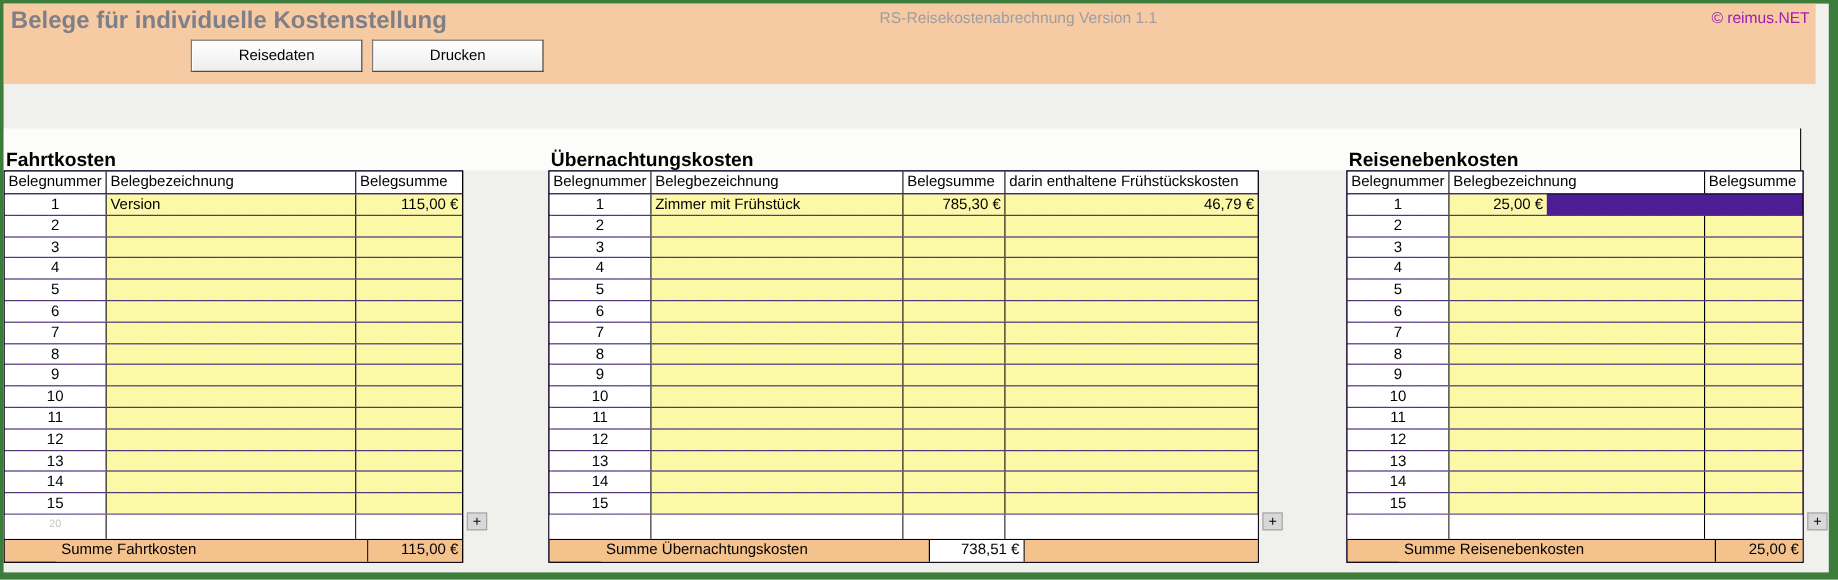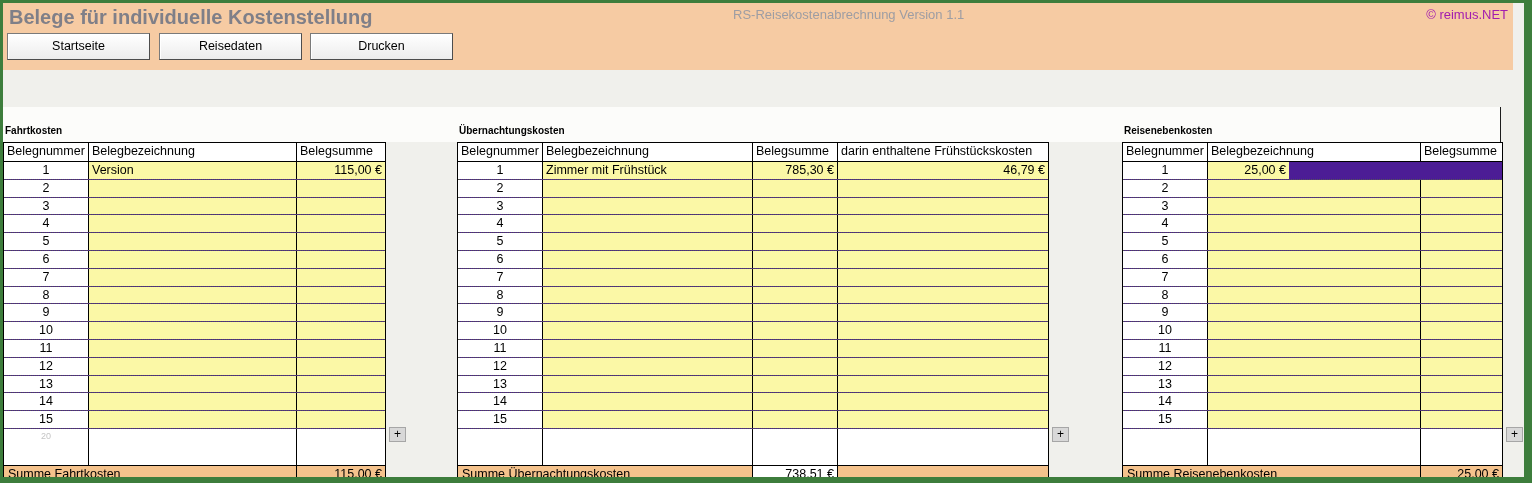--- a/index.html
+++ b/index.html
@@ -27,29 +27,29 @@
 
   
   .trip-bar { position:absolute; left:0; top:85px; width:1500px; height:19px;
               background:#adc4e6; border:1px solid #1c1c1c;
               font-weight:bold; font-size:13px; line-height:16px; padding-left:4px; }
 
   
   .labels-band { position:absolute; left:0; top:104px; width:1498px; height:35px; background:#fcfcfa; }
   .frame-connector { position:absolute; left:1497px; top:104px; width:1px; height:35px; background:#1c1c1c; }
 
-  .section-title { position:absolute; top:122px; font-size:10px; font-weight:bold; color:#000; white-space:nowrap; }
+  .section-title { position:absolute; top:122px; font-size:16px; font-weight:bold; color:#000; white-space:nowrap; }
 
   
   .etable { position:absolute; top:139px; border:1px solid #000; background:#4c1d95; }
   .trow { display:flex; }
   .trow.hdr { height:19px; border-bottom:1px solid #000; }
   .trow.datarow { height:17.8px; border-bottom:1px dotted #555; }
-  .trow.overflow { height:36px; background:#fff; }
-  .trow.sum { height:19px; background:#f4c28c; border-top:1px solid #000; }
+  .trow.overflow { height:20px; background:#fff; }
+  .trow.sum { height:19px; background:#f4c28c; border-top:1px solid #000;padding-left:43px; }
 
   .cell { height:100%; border-right:1px solid #000; overflow:hidden; white-space:nowrap;
           line-height:17px; }
   .cell:last-child { border-right:none; }
   .c-nr  { text-align:center; background:#fff; }
   .c-txt { text-align:left; padding-left:3px; background:#fbf8a6; }
   .c-num { text-align:right; padding-right:3px; background:#fbf8a6; }
   .overflow .cell { background:#fff; }
   .overflow .c-nr { color:#c4c4c4; font-size:9px; line-height:14px; }
   .sum .cell { background:#f4c28c; line-height:17px; }
@@ -65,21 +65,20 @@
 </head>
 <body>
 
 <div class="page">
   <div class="content">
 
     <div class="app-header">
       <div class="app-title">Belege für individuelle Kostenstellung</div>
       <div class="app-version">RS-Reisekostenabrechnung Version 1.1</div>
       <div class="app-copyright">© reimus.NET</div>
-      <div class="nav-btn" id="btn-startseite">Startseite</div>
       <div class="nav-btn" id="btn-reisedaten">Reisedaten</div>
       <div class="nav-btn" id="btn-drucken">Drucken</div>
     </div>
 
 
     <div class="labels-band"></div>
     <div class="frame-connector"></div>
 
     <div id="sheet">
         <div class="section-title" style="left: 2px;">Fahrtkosten</div>

